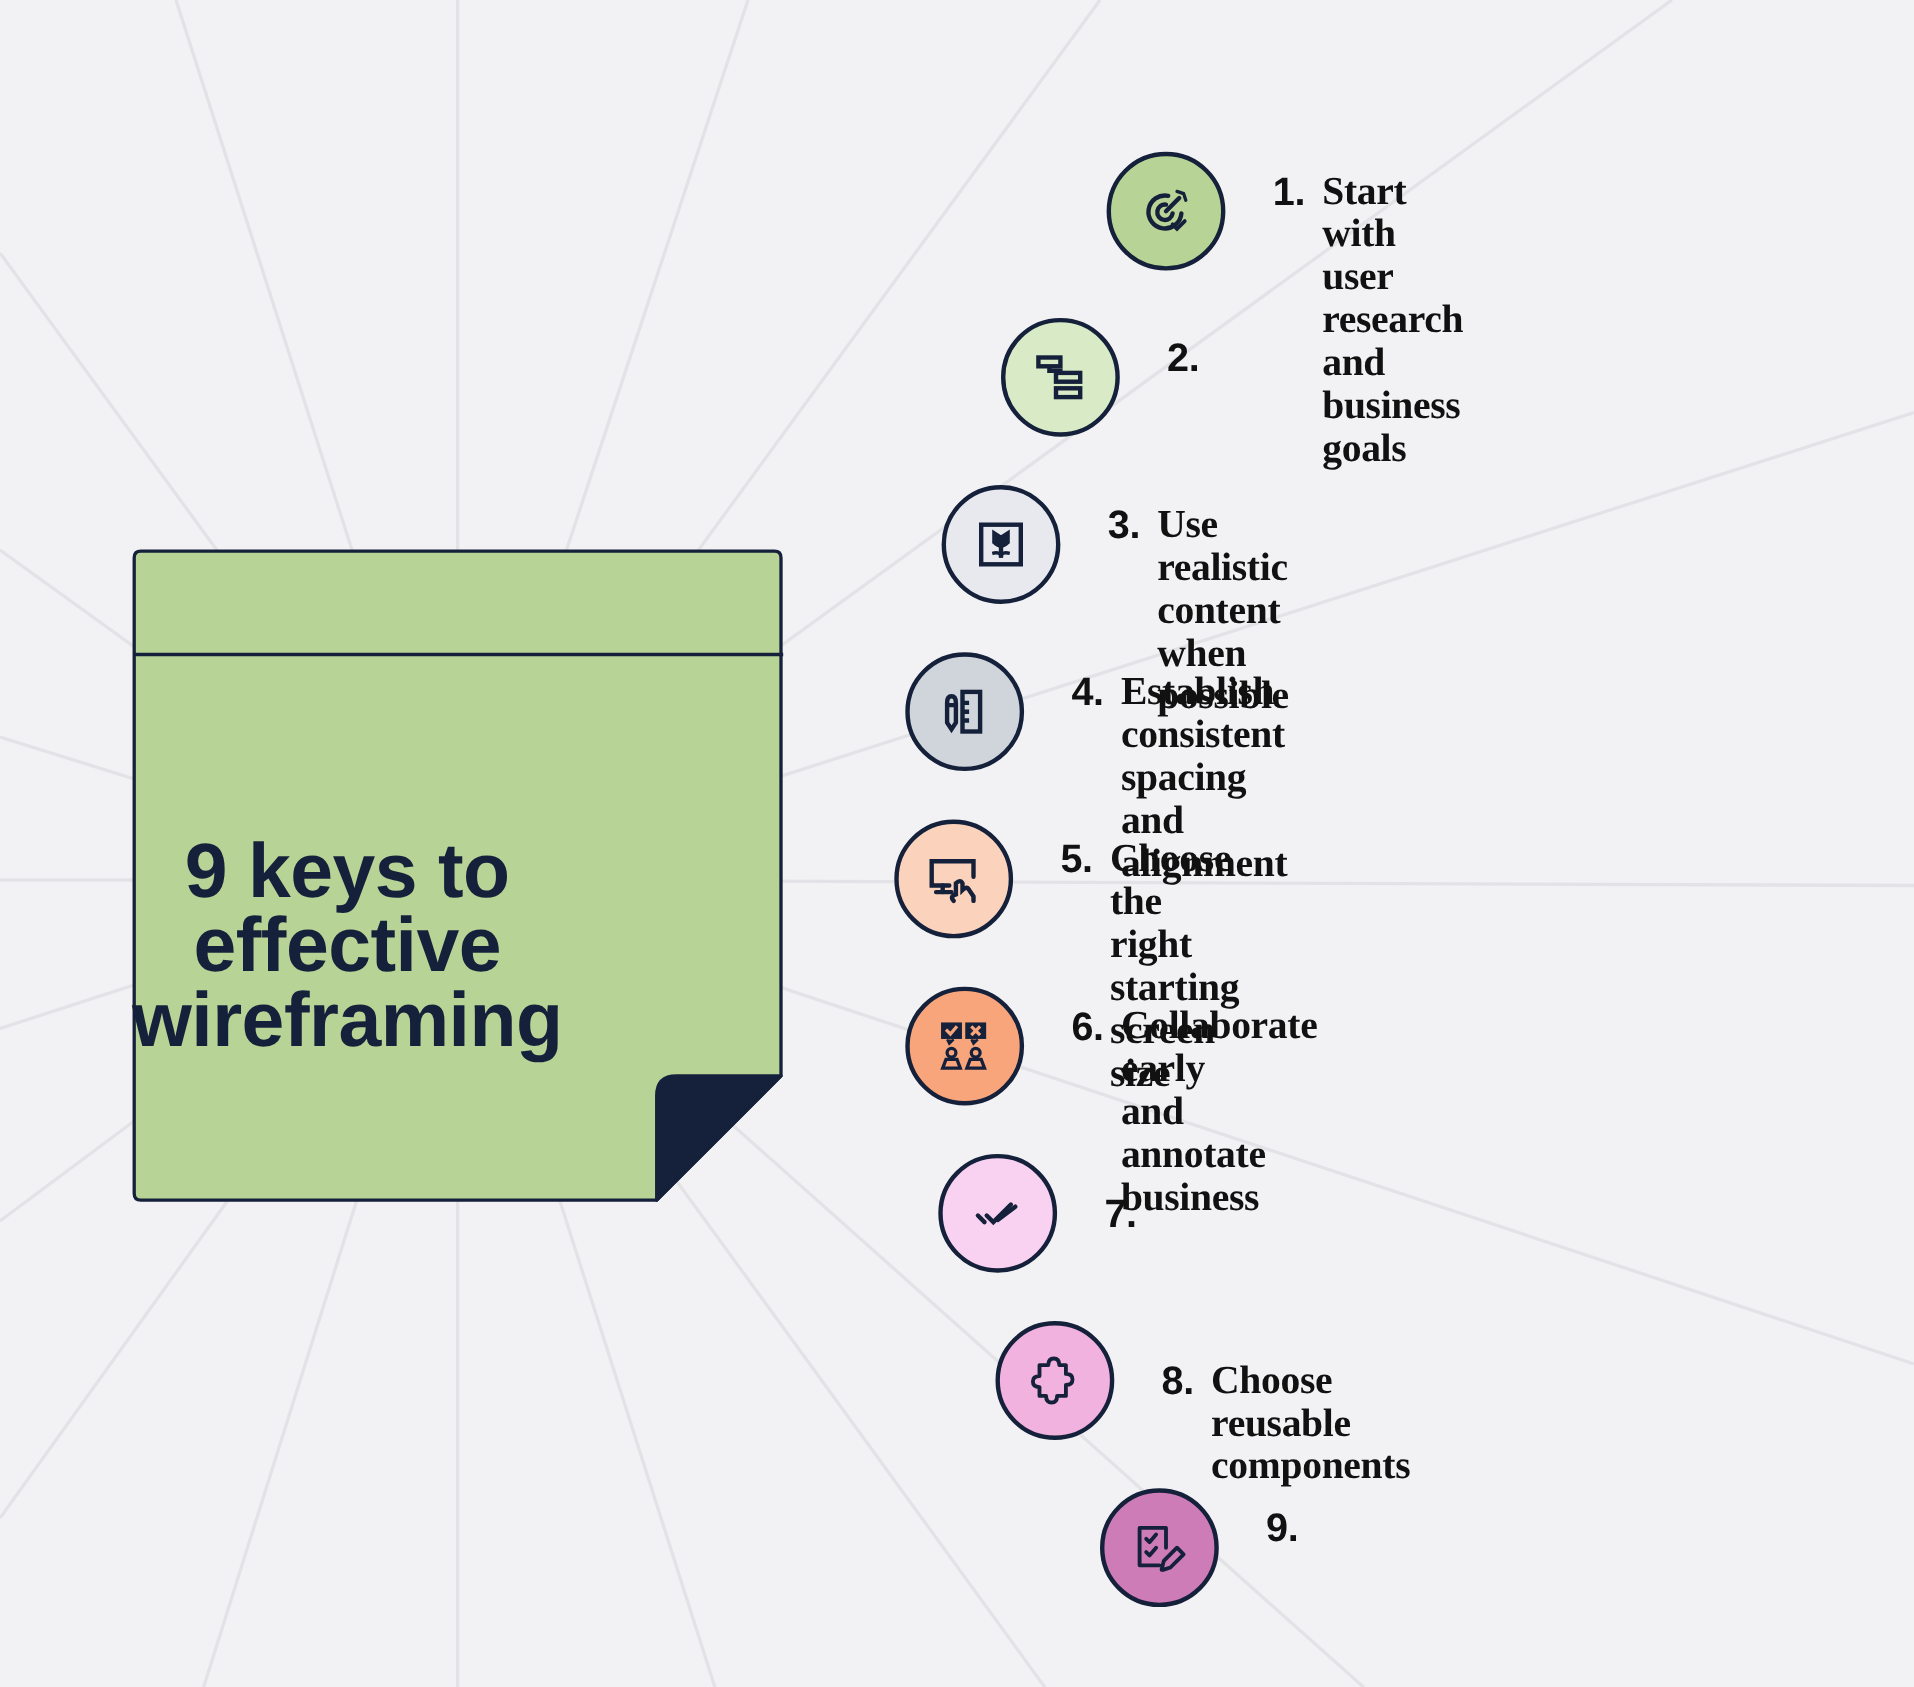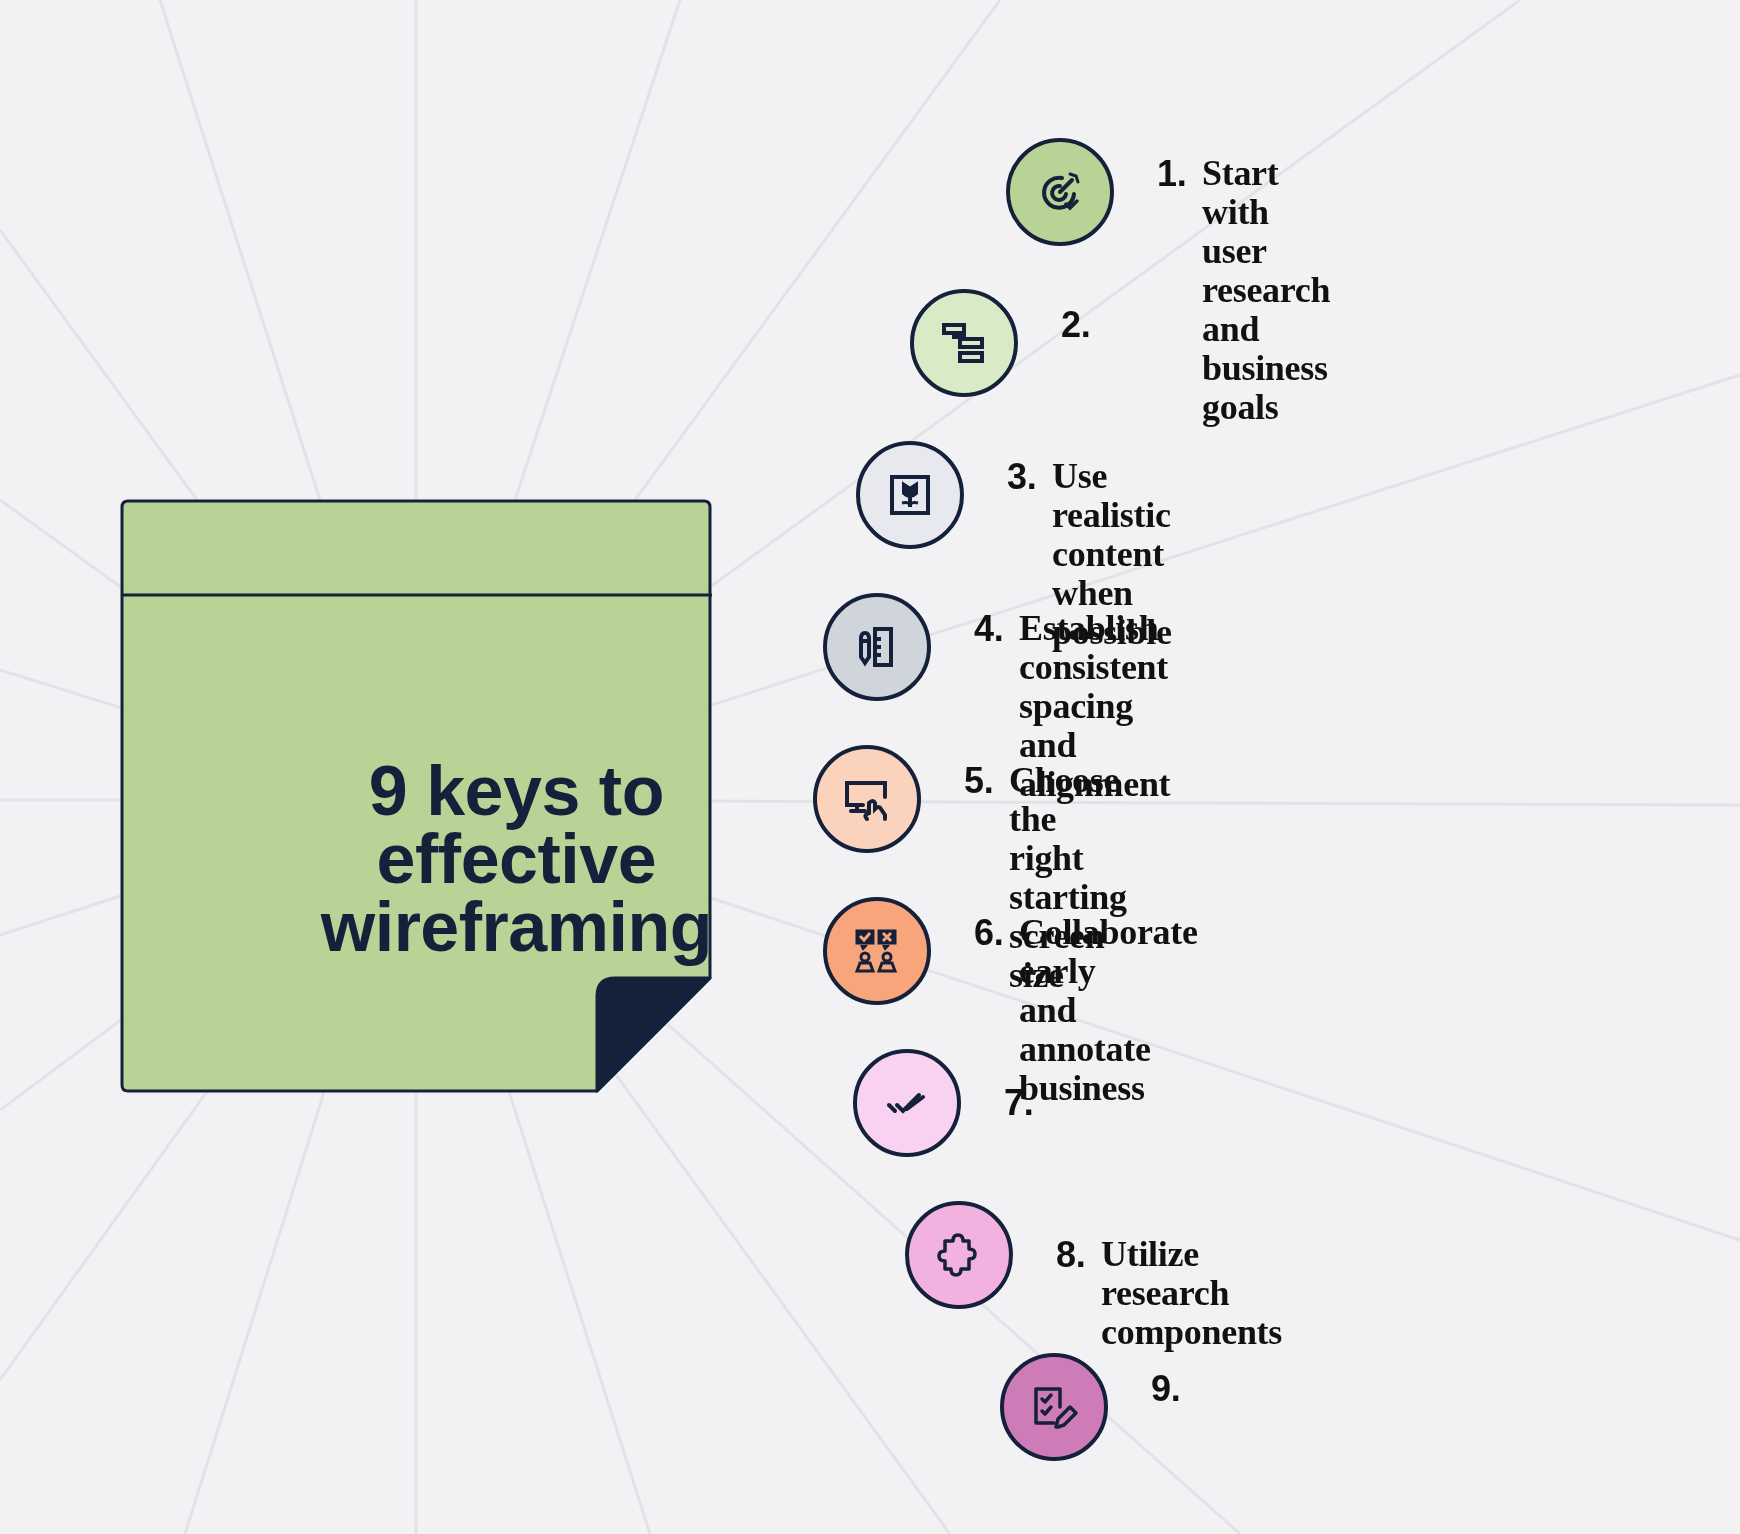--- a/index.html
+++ b/index.html
@@ -9,21 +9,21 @@
     font-family:"Liberation Sans", "DejaVu Sans", sans-serif;
     color:#111;
   }
   #rays { position:absolute; left:0; top:0; width:1740px; height:1534px; }
   .note {
     position:absolute; left:120px; top:499px; width:592px; height:594px;
   }
   .note svg { position:absolute; left:0; top:0; overflow:visible; }
   .note-title {
     position:absolute; left:0; top:0; width:592px; height:682px;
-    display:flex; align-items:center; justify-content:flex-end;
+    display:flex; align-items:center; justify-content:flex-start;
     text-align:center;
   }
   .note-title span {
     display:block; font-weight:700; font-size:70px; line-height:68px;
     color:#15213a; letter-spacing:-0.5px; white-space:pre-line;
     margin-top:38px;
   }
   .item { position:absolute; }
   .circle {
     position:absolute; width:108px; height:108px; border-radius:50%;
@@ -206,21 +206,21 @@
     <div class="item">
       <div class="circle" style="left: 905px; top: 1201px; background: rgb(241, 178, 223);">
         <span style="display: flex;">
   <svg viewBox="0 0 56 56" fill="none" stroke="#15213a" stroke-width="3.5" stroke-linejoin="round">
     <path d="M14 14 H22 Q22 8 27 8 Q32 8 32 14 H38 V22 Q44 22 44 27 Q44 32 38 32 V42 H30 Q30 48 25 48 Q20 48 20 42 H14 V34 Q8 34 8 29 Q8 24 14 24 Z"></path>
   </svg>
 </span>
       </div>
       <div class="item-text" style="left: 1056px; top: 1235px;">
         <span class="item-num">8.</span>
-        <span class="item-label">Utilize research components</span>
+        <span class="item-label">Choose reusable components</span>
       </div>
     </div>
     <div class="item">
       <div class="circle" style="left: 1000px; top: 1353px; background: rgb(205, 124, 183);">
         <span style="display: flex;">
   <svg viewBox="0 0 56 56" fill="none" stroke="#15213a" stroke-width="3.5" stroke-linecap="round" stroke-linejoin="round">
     <path d="M28 44 H10 V10 H34 V28"></path>
     <path d="M16 20 L19 23 L25 16"></path>
     <path d="M16 32 L19 35 L25 28"></path>
     <path d="M32 48 L30 48 L32 40 L44 28 L50 34 L38 46 Z"></path>

